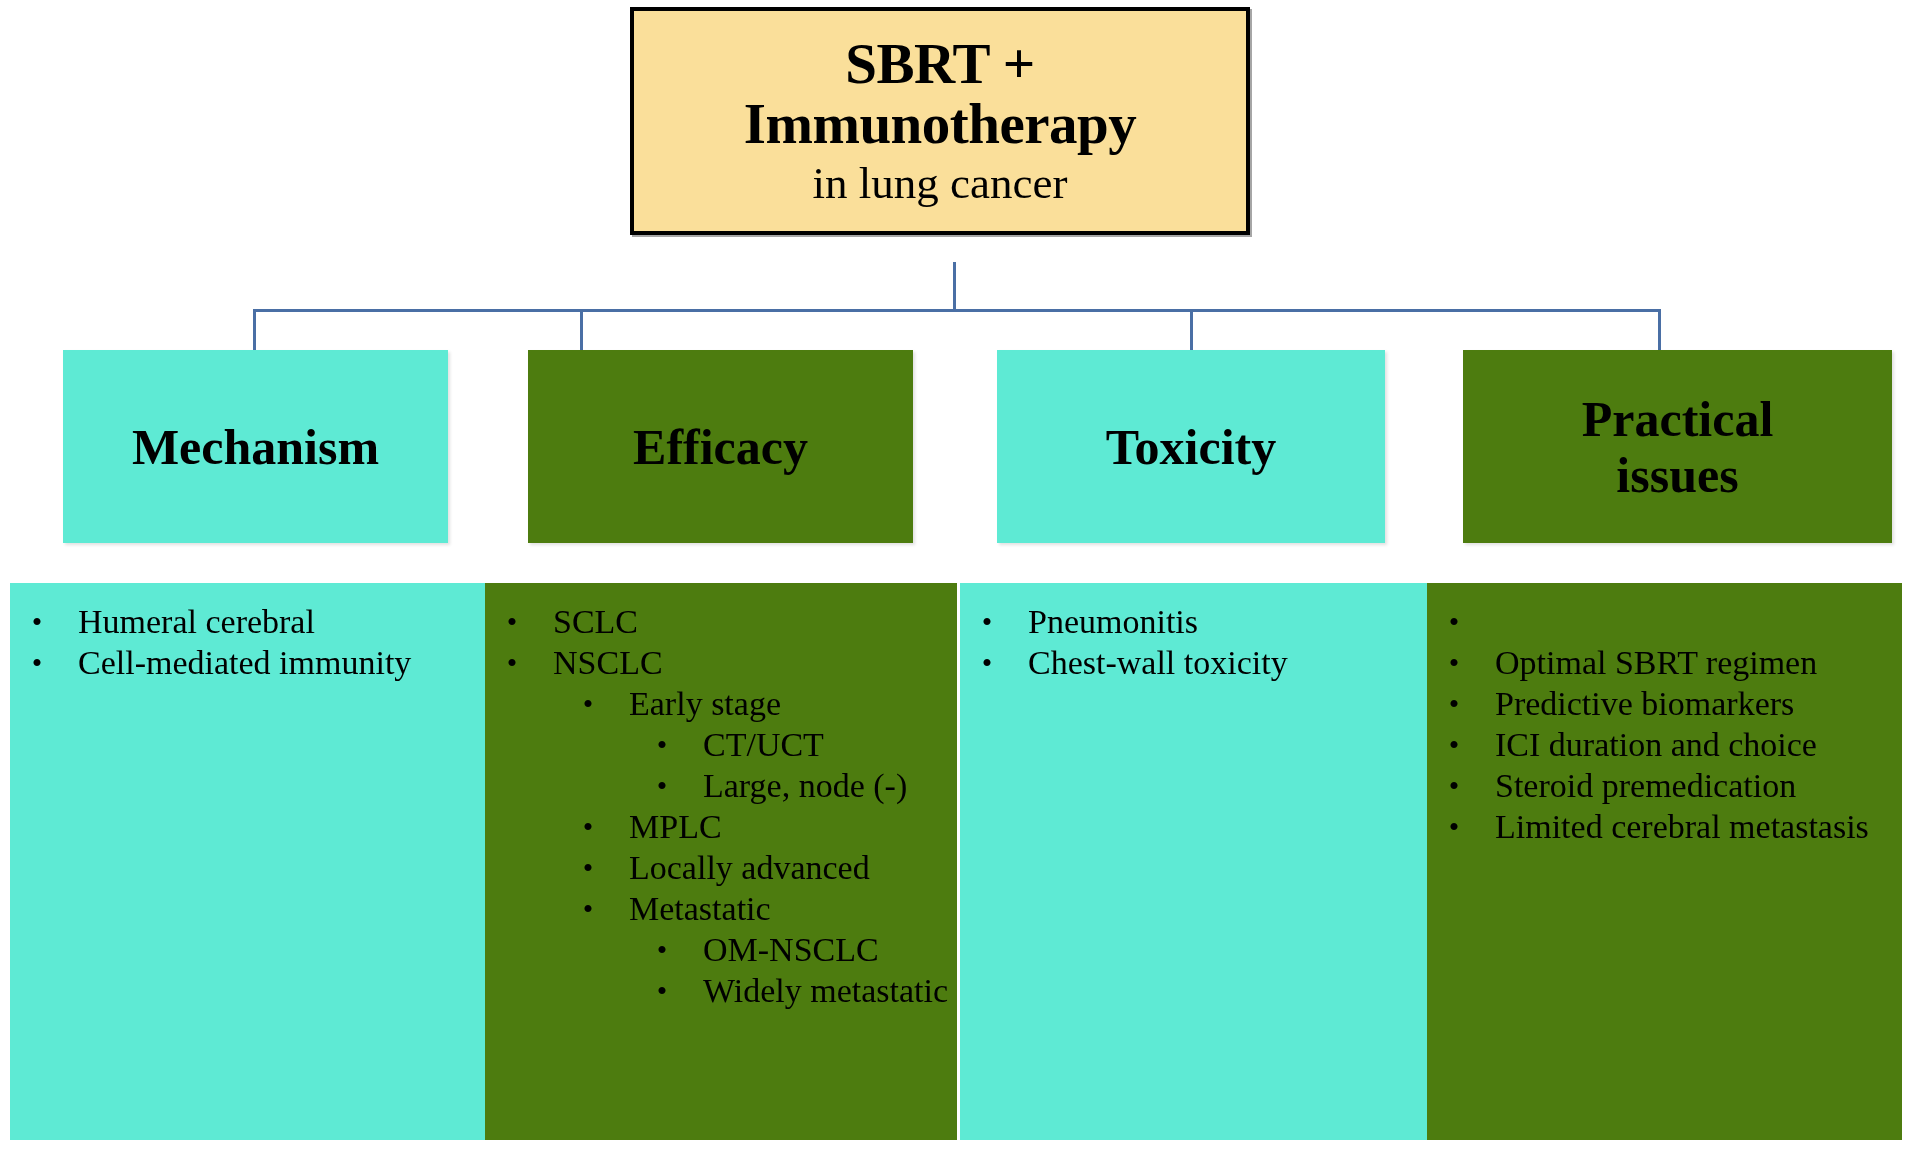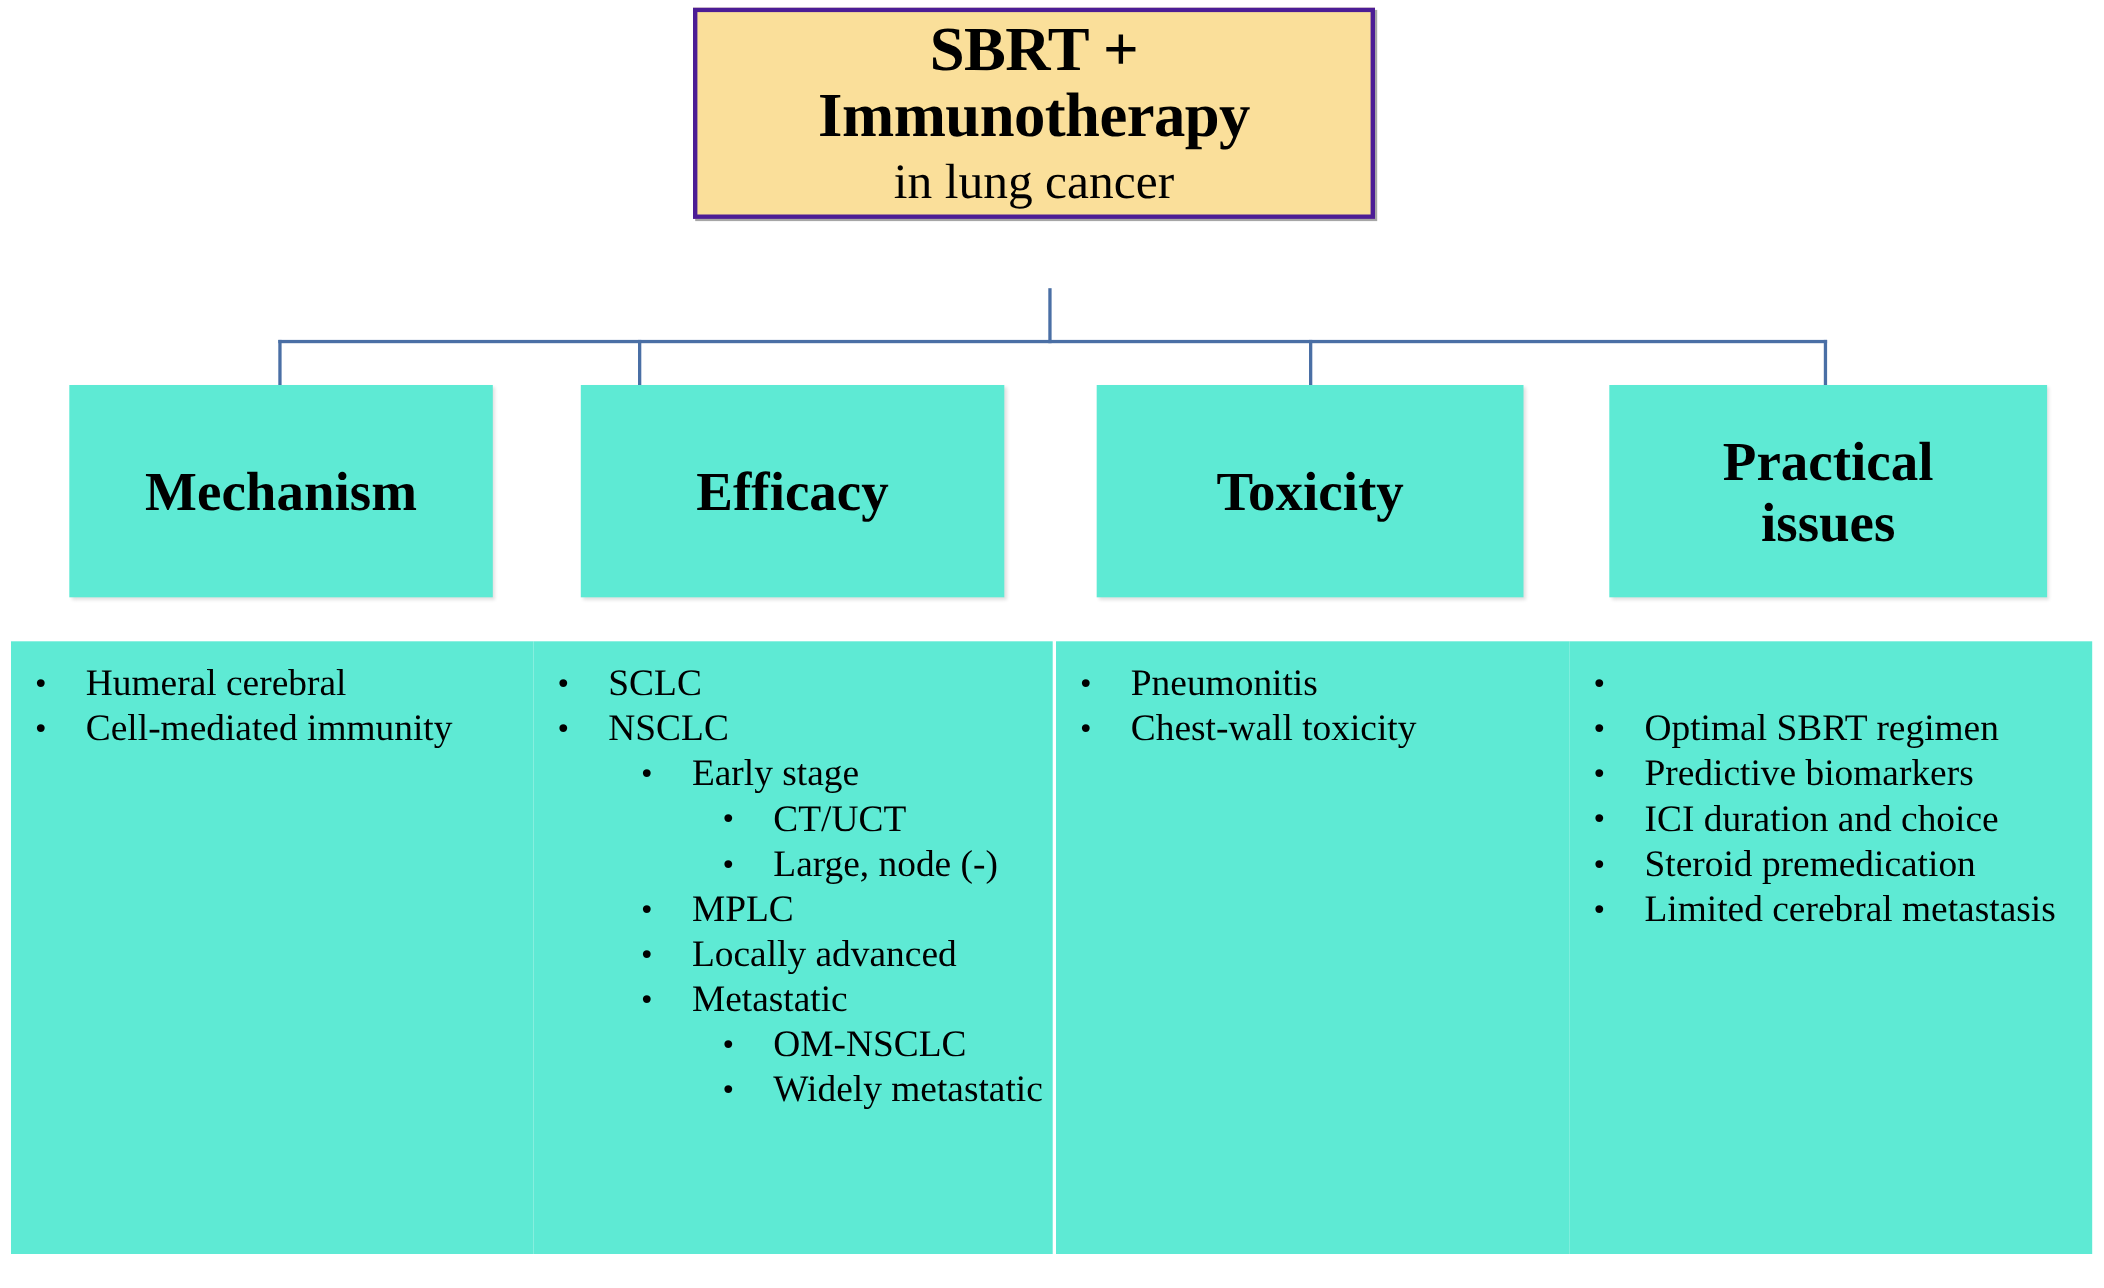--- a/index.html
+++ b/index.html
@@ -6,22 +6,22 @@
   html,body{margin:0;padding:0;background:#ffffff;}
   body{
     width:1913px;height:1171px;position:relative;overflow:hidden;
     font-family:"Liberation Serif","DejaVu Serif",serif;
     color:#000000;
   }
   #stage{position:absolute;left:0;top:0;width:1913px;height:1171px;}
 
   
   .root-box{
-    position:absolute;left:630px;top:7px;width:620px;height:192px;
-    background:#fadf9a;border:4px solid #4c1d95;
+    position:absolute;left:630px;top:7px;width:620px;height:228px;
+    background:#fadf9a;border:4px solid #000000;
     box-sizing:border-box;
     display:flex;flex-direction:column;align-items:center;justify-content:center;
     box-shadow:2px 2px 0 rgba(0,0,0,.35);
   }
   .root-title{
     font-weight:bold;font-size:57px;line-height:60px;text-align:center;
     letter-spacing:-0.5px;
   }
   .root-sub{
     font-size:45px;line-height:50px;text-align:center;margin-top:4px;
@@ -37,21 +37,21 @@
   .hdr{
     position:absolute;top:350px;height:193px;
     display:flex;align-items:center;justify-content:center;
     text-align:center;
     box-shadow:2px 2px 3px rgba(0,0,0,.12);
   }
   .hdr-label{
     font-weight:bold;font-size:50px;line-height:56px;
   }
   .blue{background:#5eead4;}
-  .gray{background:#5eead4;}
+  .gray{background:#4d7c0f;}
 
   
   .panel{
     position:absolute;top:583px;height:557px;
     box-sizing:border-box;
     padding:18px 6px 0 6px;
     overflow:hidden;
   }
   .panel-list{list-style:none;margin:0;padding:0;}
   .bullet-row{
@@ -92,21 +92,21 @@
 
   <div class="hdr blue" style="left:63px;width:385px;">
     <span class="hdr-label">Mechanism</span>
   </div>
   <div class="hdr gray" style="left:528px;width:385px;">
     <span class="hdr-label">Efficacy</span>
   </div>
   <div class="hdr blue" style="left:997px;width:388px;">
     <span class="hdr-label">Toxicity</span>
   </div>
-  <div class="hdr gray" style="left:1463px;width:398px;">
+  <div class="hdr gray" style="left:1463px;width:429px;">
     <span class="hdr-label">
       <span>Practical</span><br>
       <span>issues</span>
     </span>
   </div>
 
   <div class="panel blue" style="left:10px;width:475px;">
     <ul class="panel-list">
         <li class="bullet-row lvl1">
           <span class="dot">•</span>

